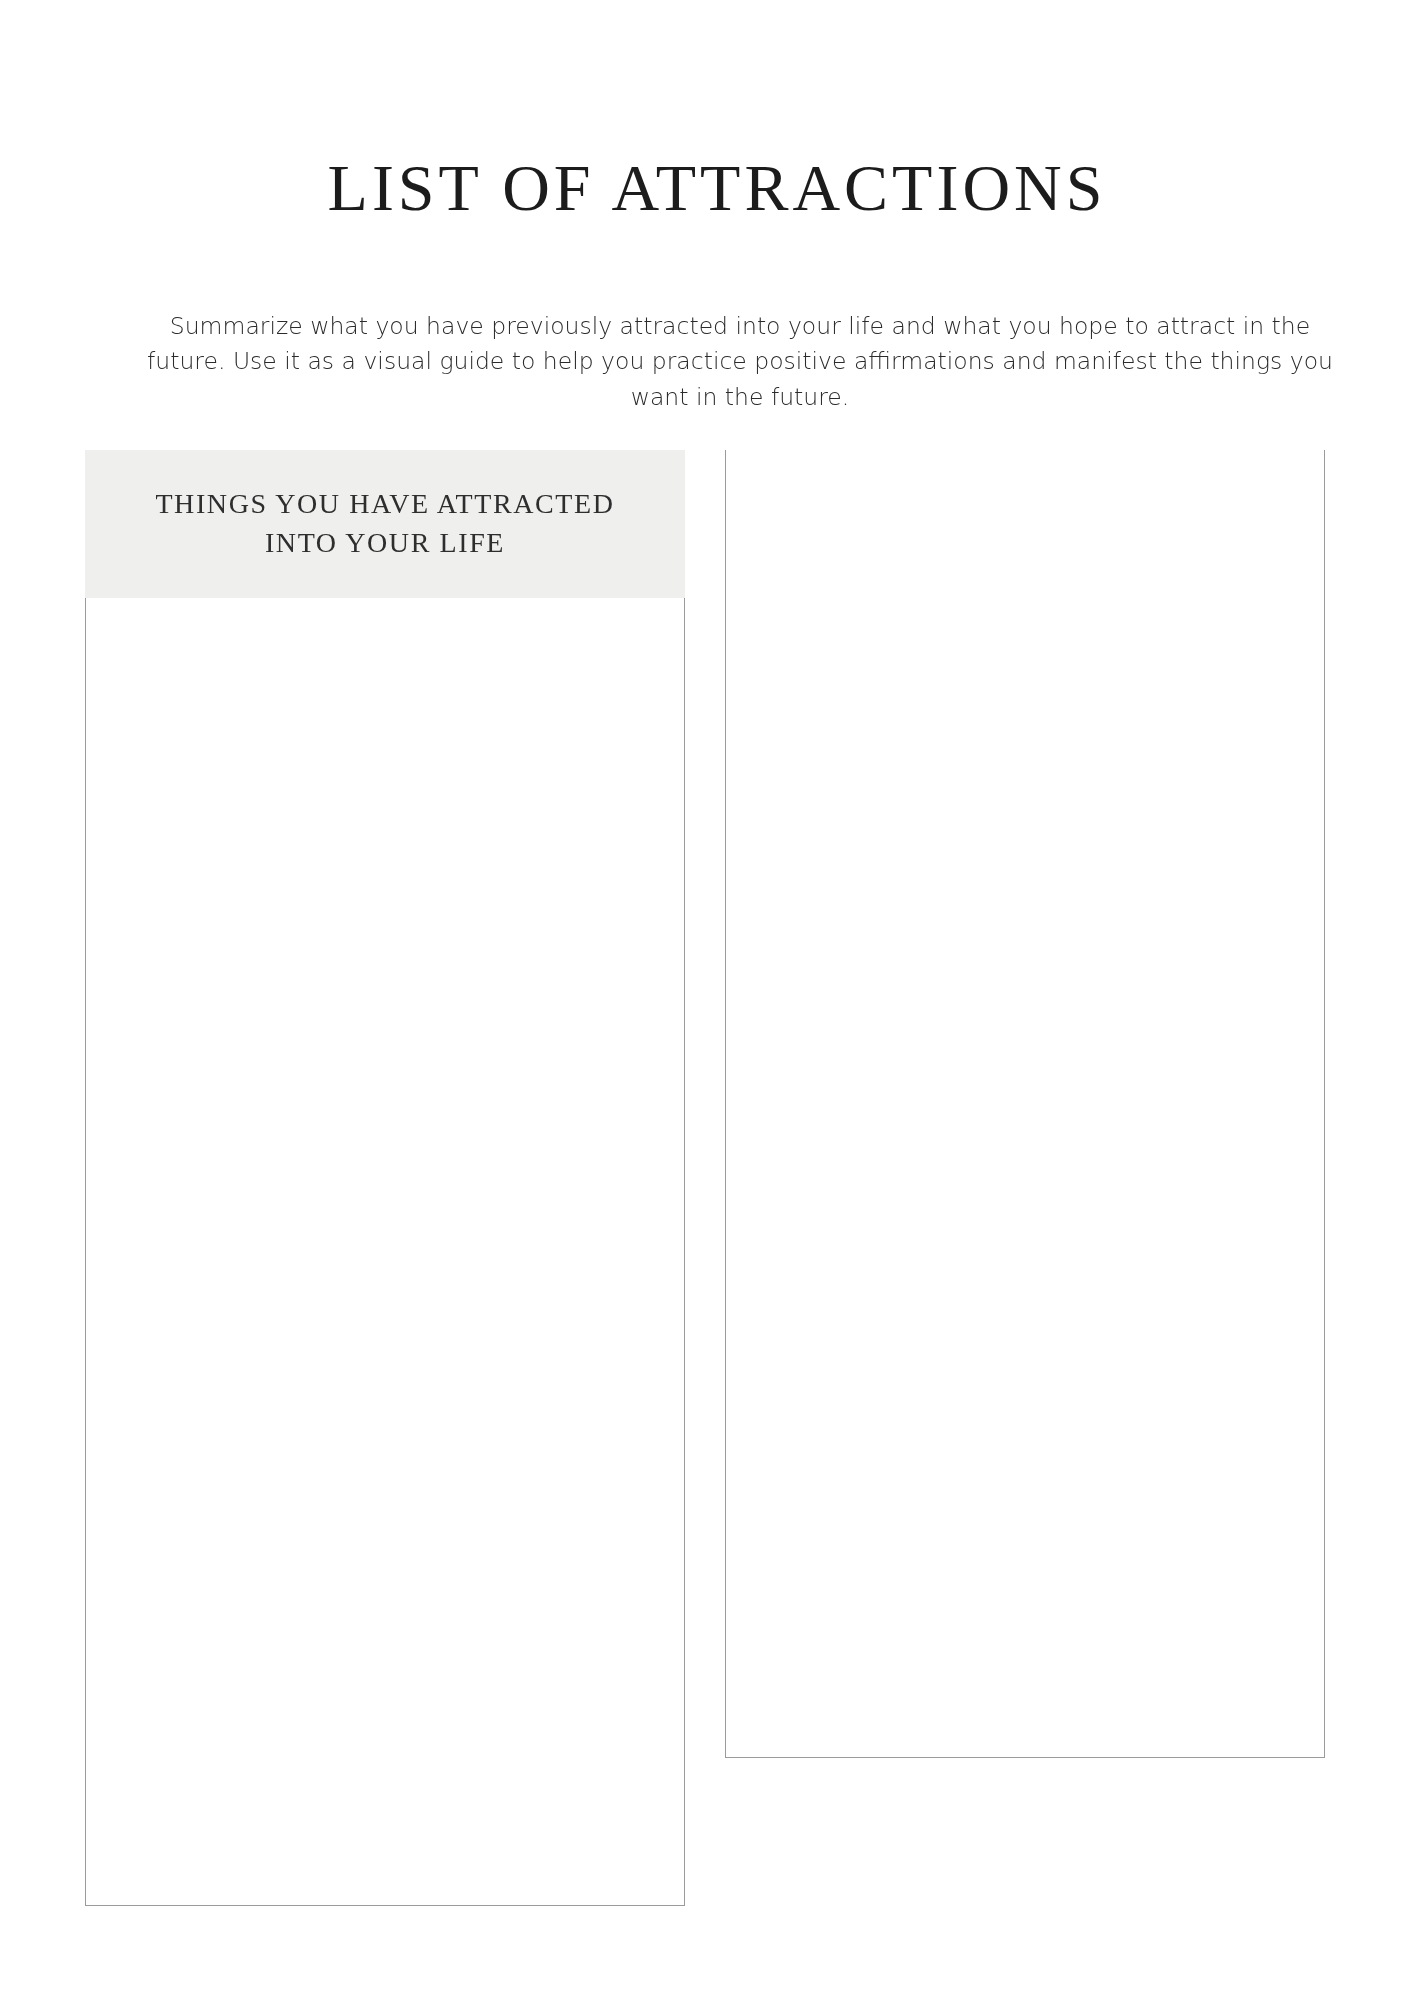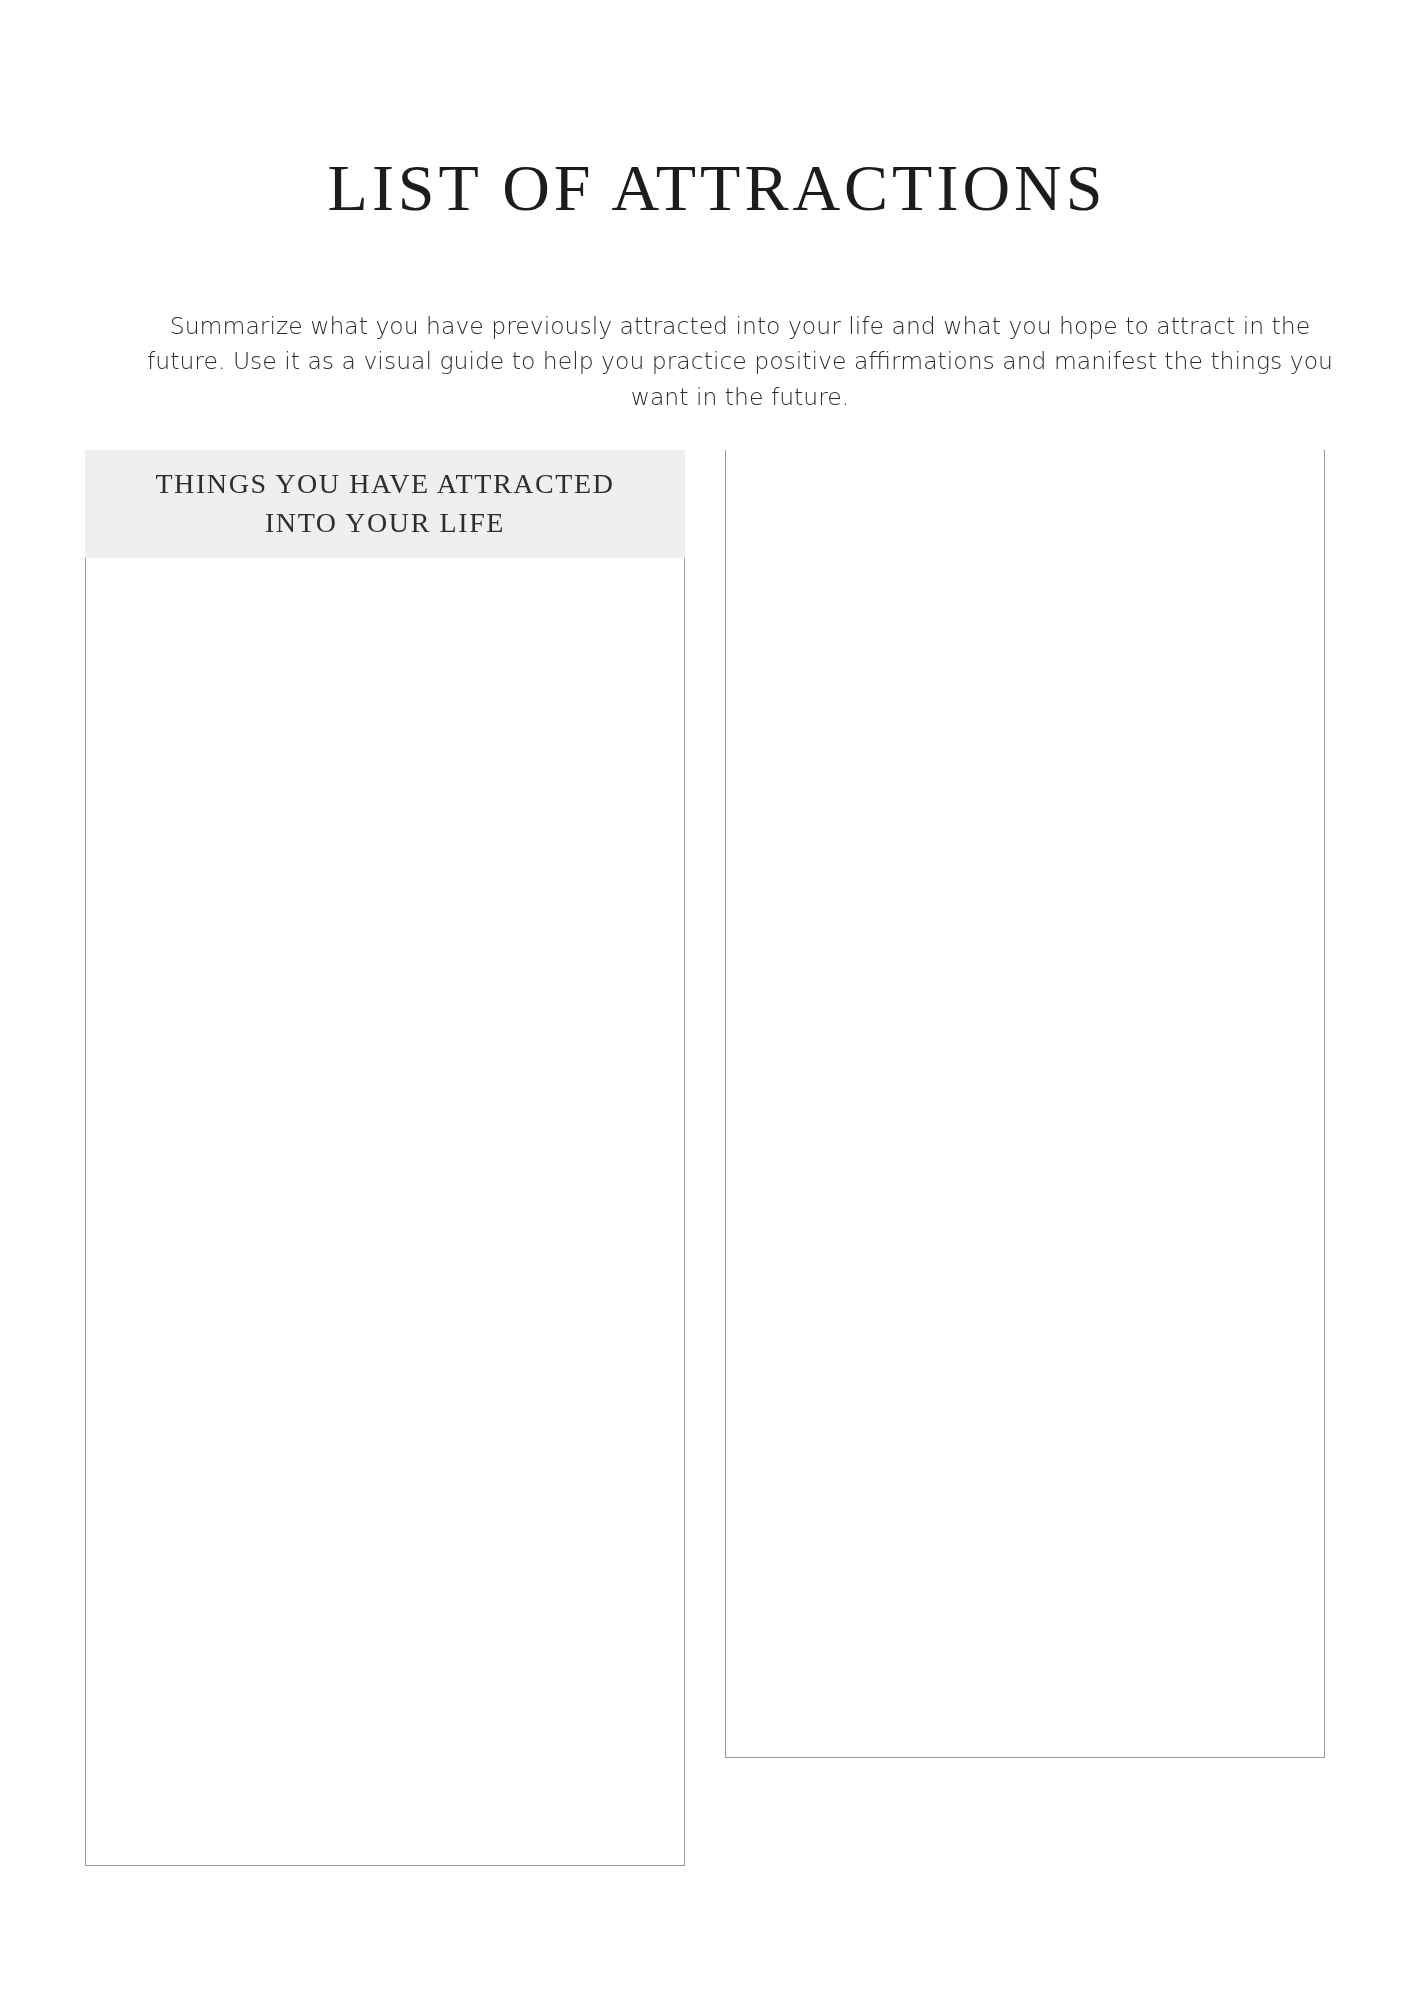--- a/index.html
+++ b/index.html
@@ -53,21 +53,21 @@
     width: 1240px;
     display: flex;
     justify-content: space-between;
   }
   .column {
     width: 600px;
     box-sizing: border-box;
   }
   .col-head {
     background: #efefee;
-    height: 108px;
+    height: 148px;
     display: flex;
     align-items: center;
     justify-content: center;
     box-sizing: border-box;
     padding: 0 34px;
   }
   .col-head-text {
     font-family: "Liberation Serif", serif;
     font-size: 28px;
     letter-spacing: 1.6px;

